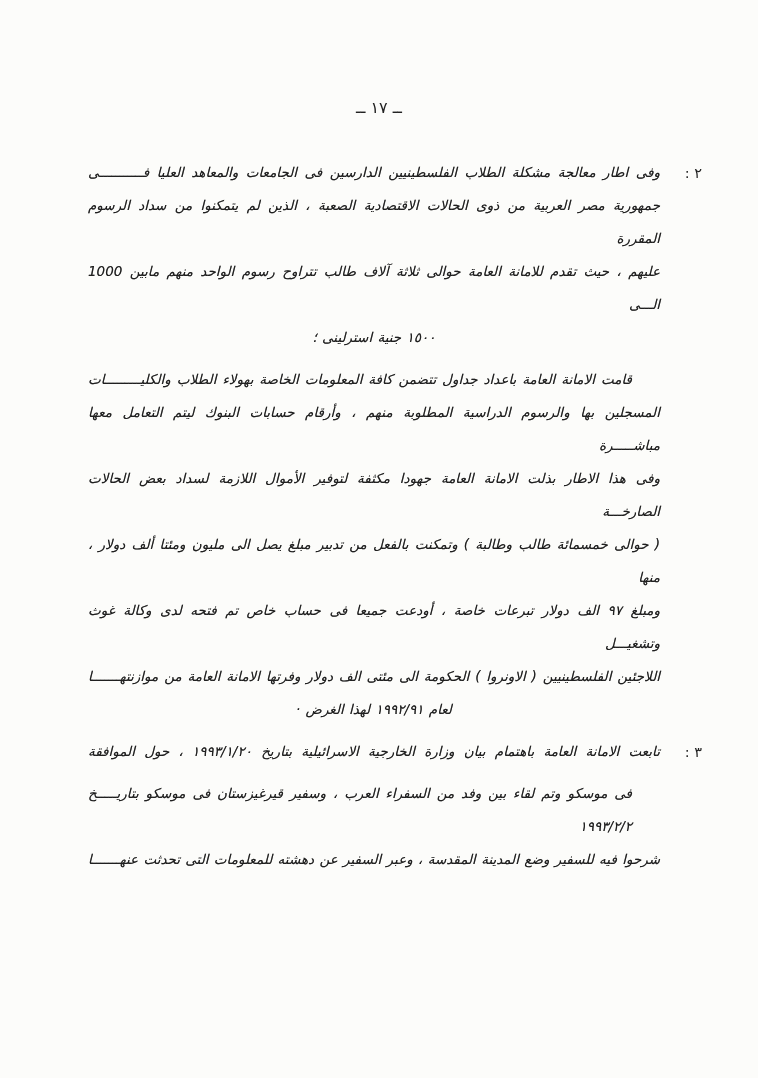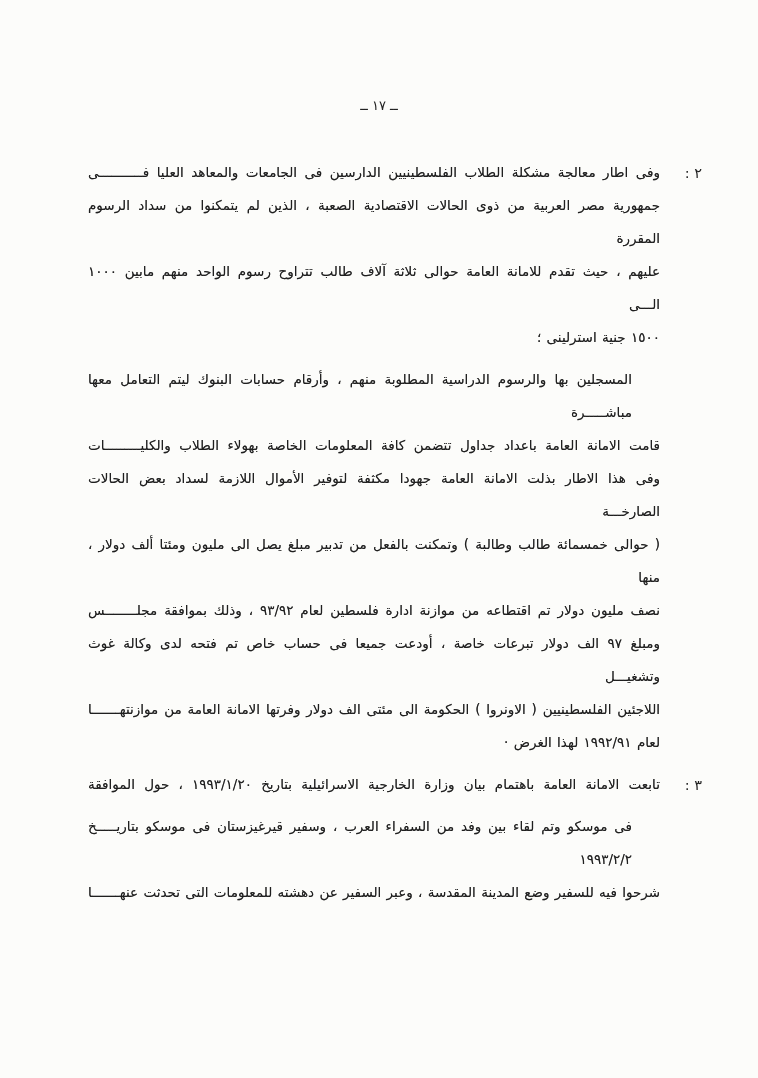--- a/index.html
+++ b/index.html
@@ -15,21 +15,21 @@
     font-family: "DejaVu Sans", sans-serif;
     color: #1f1f1f;
     overflow: hidden;
   }
   .page-number {
     position: absolute;
     top: 98px;
     left: 0;
     right: 0;
     text-align: center;
-    font-size: 13px;
+    font-size: 16px;
     letter-spacing: 3px;
     color: #222;
   }
   .content {
     position: absolute;
     top: 156px;
     right: 98px;
     width: 572px;
     direction: rtl;
   }
@@ -41,26 +41,27 @@
     position: absolute;
     right: -42px;
     top: 1px;
     font-size: 14.5px;
     line-height: 33px;
     white-space: nowrap;
     color: #1f1f1f;
   }
   .para {
     margin: 0 0 9px 0;
+    font-style: italic;
   }
   .line {
     font-size: 13.5px;
     line-height: 33px;
     min-height: 33px;
-    text-align: right;
+    text-align: center;
     word-spacing: 1px;
     text-shadow: 0 0 0.5px rgba(30,30,30,0.55);
   }
   .line.fill {
     text-align: justify;
     text-align-last: justify;
   }
   .para.indent .line:first-child {
     padding-right: 28px;
   }
@@ -69,29 +70,28 @@
 <body>
 
 <div class="page">
   <div class="page-number">ــ  ١٧  ــ</div>
   <div class="content" dir="rtl">
       <div class="section">
         <div class="marker">٢ :</div>
         <div class="para">
           <div class="line fill">وفى اطار معالجة مشكلة الطلاب الفلسطينيين الدارسين فى الجامعات والمعاهد العليا فـــــــــــى</div>
           <div class="line fill">جمهورية مصر العربية من ذوى الحالات الاقتصادية الصعبة ،   الذين لم يتمكنوا من سداد الرسوم المقررة</div>
-          <div class="line fill">عليهم ،   حيث تقدم للامانة العامة حوالى ثلاثة آلاف طالب تتراوح رسوم الواحد منهم مابين ١٠٠٠ الـــى</div>
+          <div class="line fill">عليهم ،   حيث تقدم للامانة العامة حوالى ثلاثة آلاف طالب تتراوح رسوم الواحد منهم مابين 1000 الـــى</div>
           <div class="line">١٥٠٠ جنية استرلينى ؛</div>
         </div>
         <div class="para indent">
+          <div class="line fill">قامت الامانة العامة باعداد جداول  تتضمن كافة المعلومات الخاصة بهولاء الطلاب والكليـــــــــات</div>
           <div class="line fill">المسجلين بها والرسوم الدراسية المطلوبة منهم ،   وأرقام حسابات البنوك ليتم التعامل معها مباشـــــرة</div>
-          <div class="line fill">قامت الامانة العامة باعداد جداول  تتضمن كافة المعلومات الخاصة بهولاء الطلاب والكليـــــــــات</div>
           <div class="line fill">وفى هذا الاطار بذلت الامانة العامة جهودا مكثفة لتوفير الأموال اللازمة لسداد بعض الحالات الصارخـــة</div>
           <div class="line fill">( حوالى خمسمائة طالب وطالبة ) وتمكنت بالفعل من تدبير مبلغ يصل الى مليون ومئتا ألف دولار ،  منها</div>
-          <div class="line fill">نصف مليون دولار  تم اقتطاعه من موازنة  ادارة فلسطين لعام ٩٣/٩٢ ،   وذلك بموافقة مجلــــــــس</div>
           <div class="line fill">ومبلغ ٩٧ الف دولار تبرعات خاصة ،   أودعت جميعا فى حساب خاص تم فتحه لدى وكالة غوث وتشغيـــل</div>
           <div class="line fill">اللاجئين الفلسطينيين ( الاونروا )  الحكومة الى مئتى الف دولار وفرتها الامانة العامة من موازنتهـــــــا</div>
           <div class="line">لعام ١٩٩٢/٩١ لهذا الغرض ·</div>
         </div>
       </div>
       <div class="section">
         <div class="marker">٣ :</div>
         <div class="para">
           <div class="line fill">تابعت الامانة العامة باهتمام  بيان وزارة الخارجية الاسرائيلية بتاريخ ١٩٩٣/١/٢٠ ،   حول الموافقة</div>
         </div>

